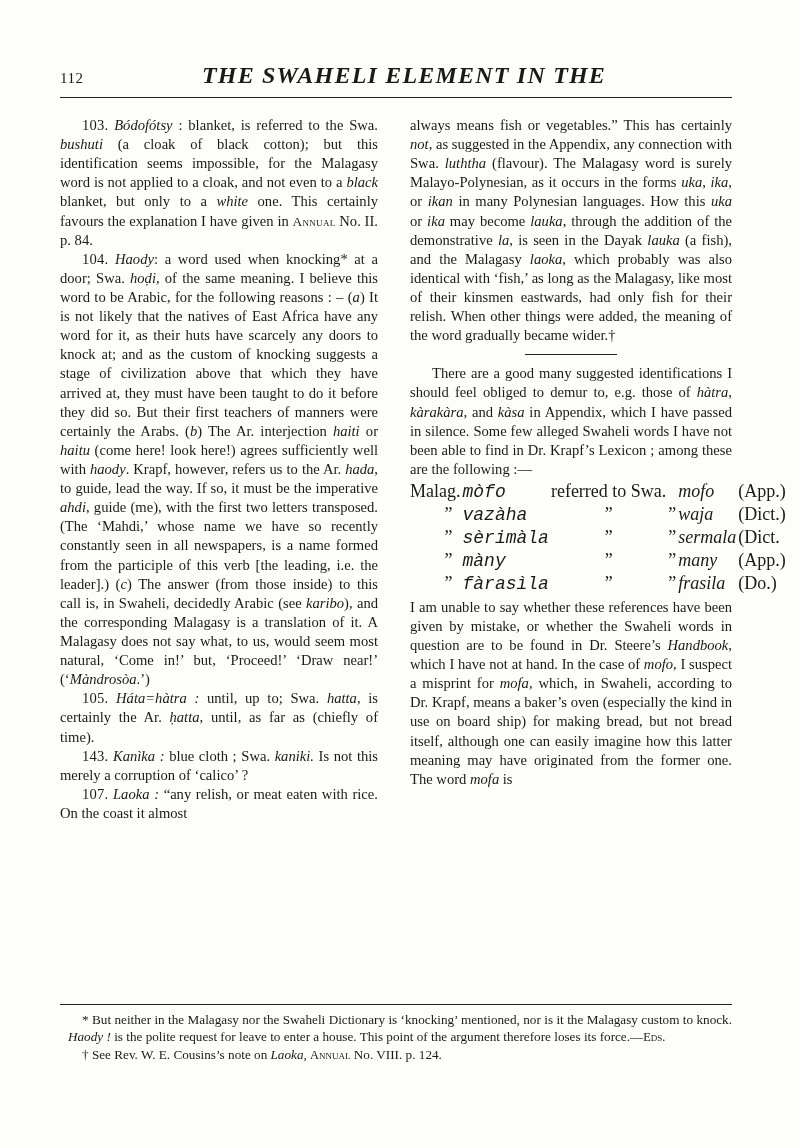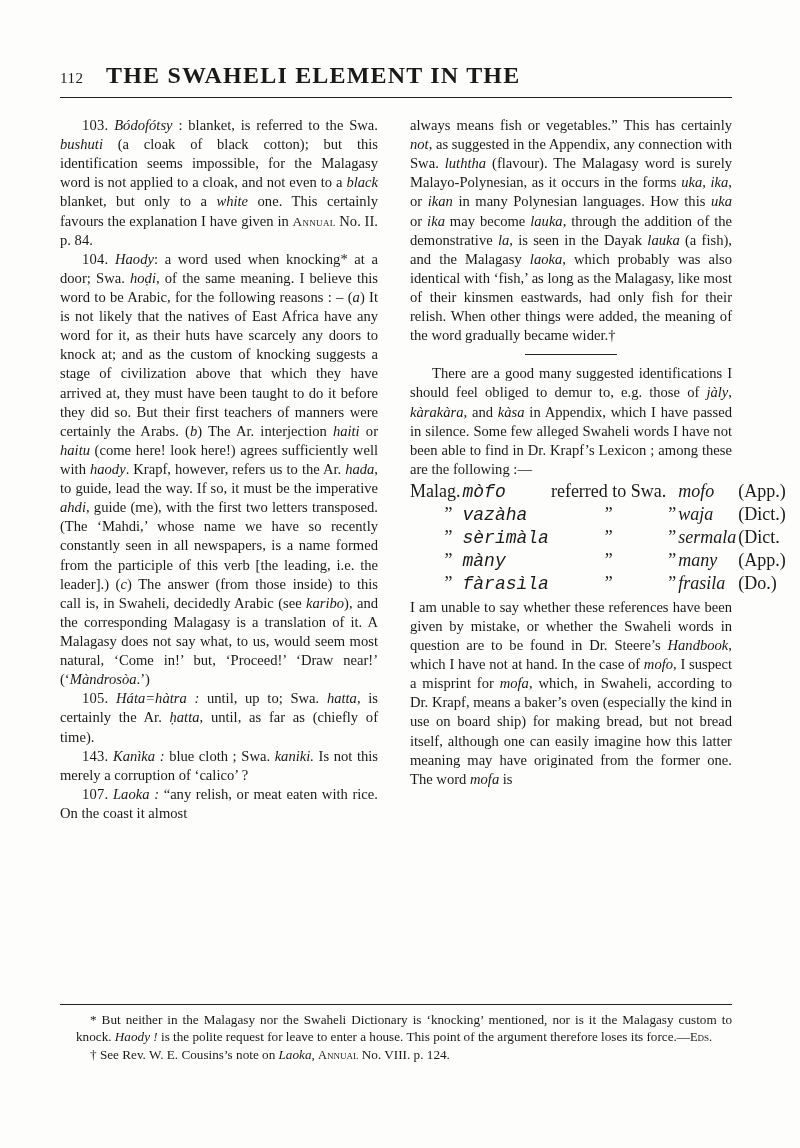--- a/index.html
+++ b/index.html
@@ -32,21 +32,22 @@
   }
   .folio {
     font-family: "Liberation Serif", serif;
     font-size: 15px;
     letter-spacing: 0.5px;
     width: 46px;
     flex: 0 0 46px;
   }
   .running-title {
     flex: 1 1 auto;
-    text-align: left;
+    text-align: center;
+    font-style: italic;
     font-weight: bold;
     font-size: 24px;
     letter-spacing: 1.2px;
     padding-right: 30px;
     white-space: nowrap;
   }
   .rule {
     border-top: 1.6px solid #222;
     margin-top: 2px;
     margin-bottom: 18px;
@@ -111,21 +112,21 @@
     width: 672px;
     font-size: 13.2px;
     line-height: 1.3;
     text-align: justify;
   }
   .fn-rule {
     border-top: 1.4px solid #222;
     margin-bottom: 6px;
     width: 100%;
   }
-  .footnotes p { margin: 0 0 1px 16px; }
+  .footnotes p { margin: 0 0 1px 8px; }
   .fn-indent { text-indent: 14px; }
   .fn-small-caps {
     font-variant: small-caps;
     font-size: 12.4px;
   }
 </style>
 </head>
 <body>
 
 <div class="page">
@@ -165,21 +166,21 @@
       <div class="col">
 
         <p>
           always means fish or vegetables.” This has certainly <i>not</i>, as suggested in the Appendix, any connection with Swa. <i>luththa</i> (flavour). The Malagasy word is surely Malayo-Polynesian, as it occurs in the forms <i>uka</i>, <i>ika</i>, or <i>ikan</i> in many Polynesian languages. How this <i>uka</i> or <i>ika</i> may become <i>lauka</i>, through the addition of the demonstrative <i>la</i>, is seen in the Dayak <i>lauka</i> (a fish), and the Malagasy <i>laoka</i>, which probably was also identical with ‘fish,’ as long as the Malagasy, like most of their kinsmen eastwards, had only fish for their relish. When other things were added, the meaning of the word gradually became wider.†
         </p>
 
 
         <div class="sec-rule"></div>
 
         <p class="indent">
-          There are a good many suggested identifications I should feel obliged to demur to, e.g. those of <i>jàly</i>, <i>kàrakàra</i>, and <i>kàsa</i> in Appendix, which I have passed in silence. Some few alleged Swaheli words I have not been able to find in Dr. Krapf’s Lexicon ; among these are the following :—
+          There are a good many suggested identifications I should feel obliged to demur to, e.g. those of <i>hàtra</i>, <i>kàrakàra</i>, and <i>kàsa</i> in Appendix, which I have passed in silence. Some few alleged Swaheli words I have not been able to find in Dr. Krapf’s Lexicon ; among these are the following :—
         </p>
 
         <table class="ref-table">
           <tbody>
             <tr>
               <td class="rt-lead">Malag.</td>
               <td class="rt-word">mòfo</td>
               <td>referred to Swa.</td>
               <td class="rt-dq2"></td>
               <td class="rt-target">mofo</td>

